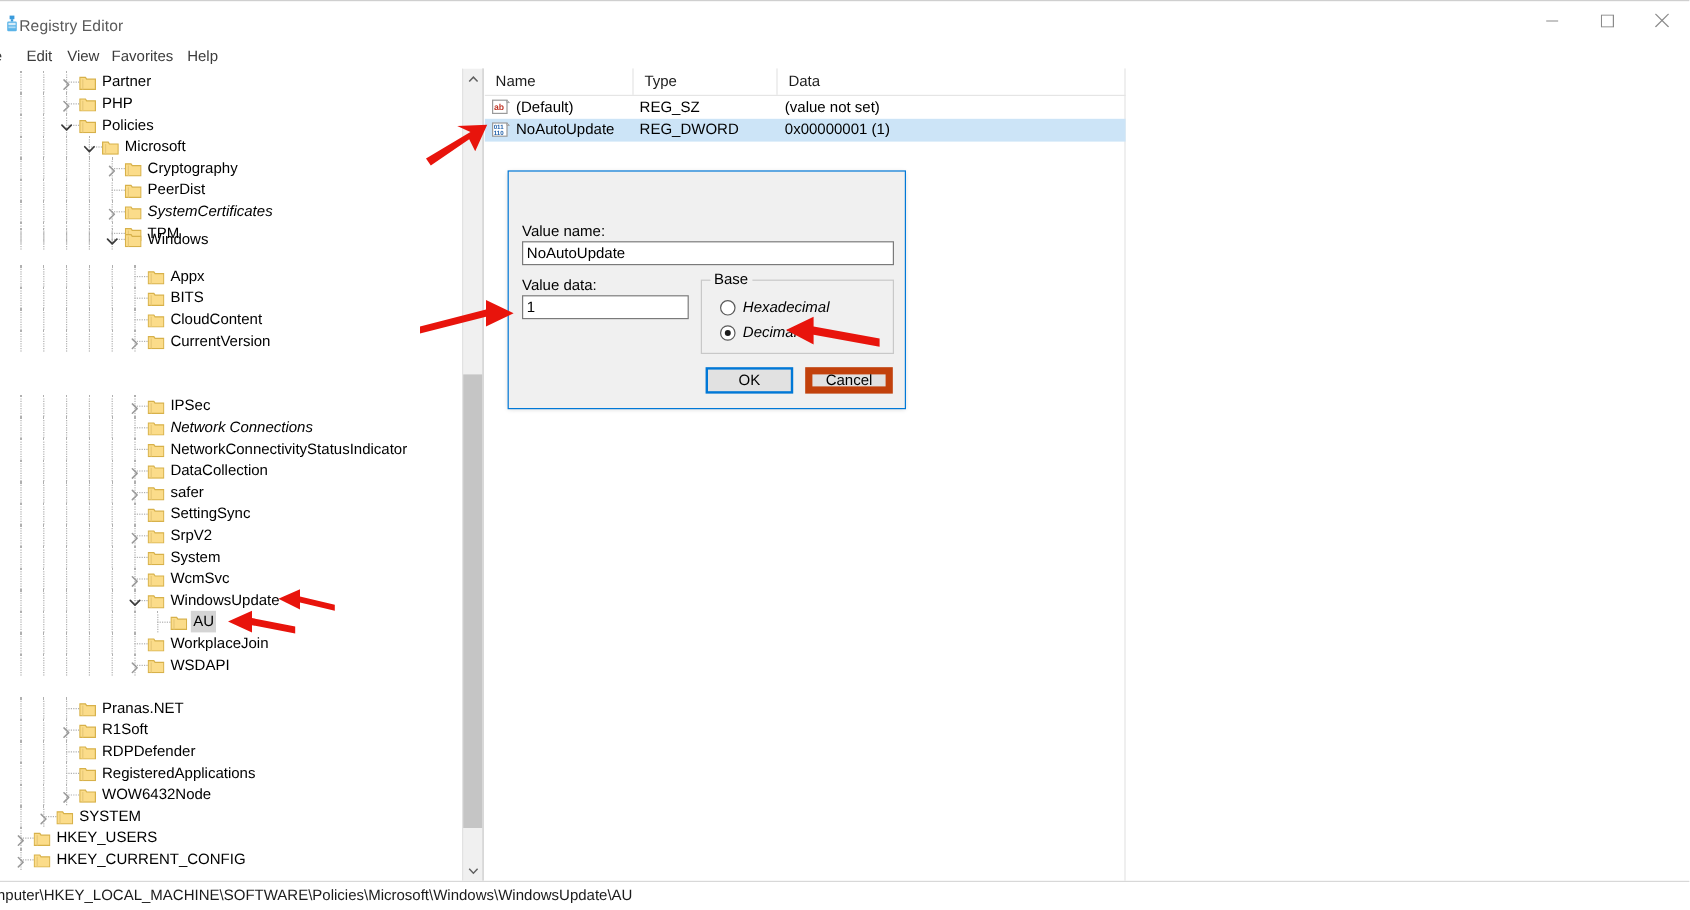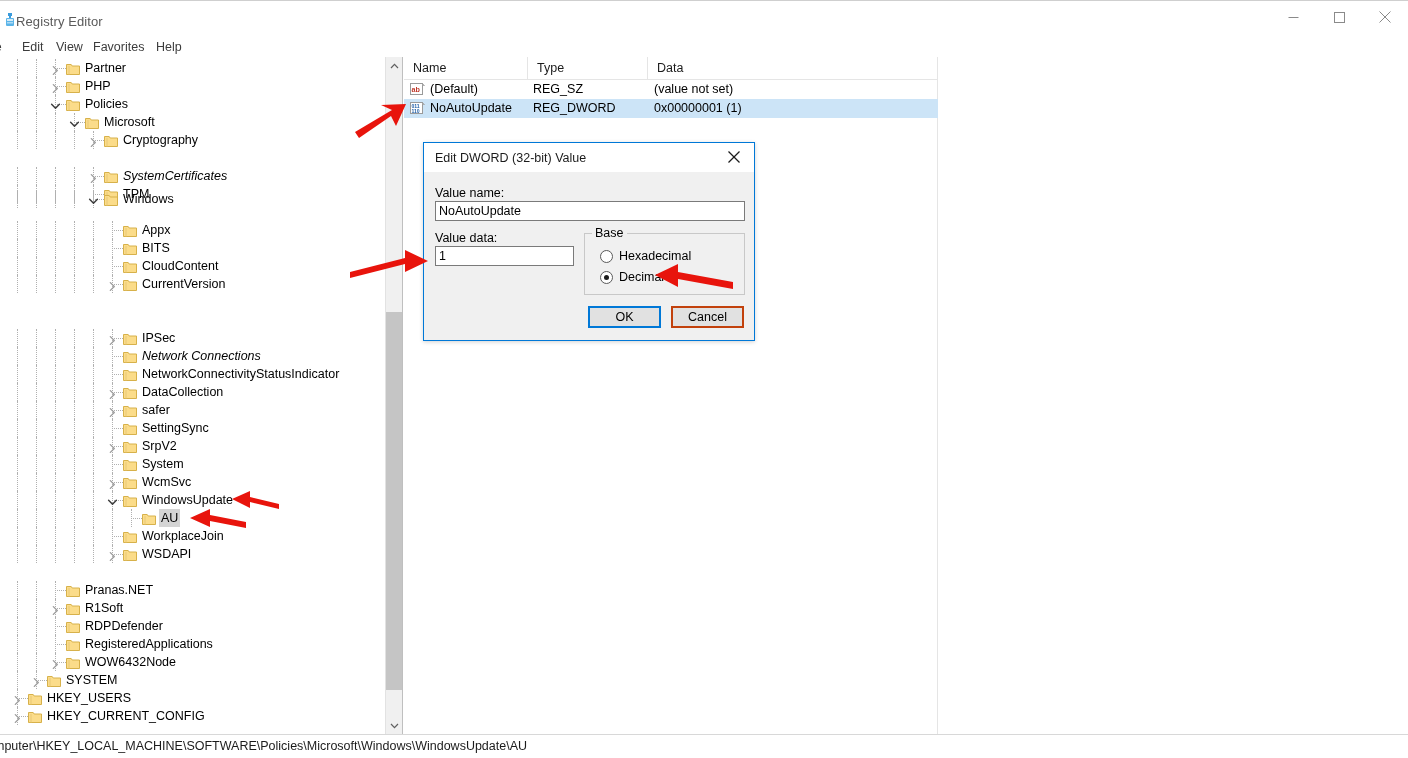--- a/index.html
+++ b/index.html
@@ -326,20 +326,21 @@
     padding: 0 3px;
     font-size: 12.5px;
     color: #000;
   }
   .radio-row {
     position: absolute;
     left: 0;
     height: 18px;
     display: flex;
     align-items: center;
+    font-style: italic;
   }
   #radio-hex { left: 176px; top: 104px; }
   #radio-dec { left: 176px; top: 125px; }
   .radio-mark {
     width: 13px; height: 13px;
     border-radius: 50%;
     border: 1px solid #5a5a5a;
     background: #fff;
     box-sizing: border-box;
     position: relative;
@@ -363,21 +364,21 @@
     position: absolute;
     height: 22px;
     background: #e1e1e1;
     font-family: "Liberation Sans", sans-serif;
     font-size: 12.5px;
     color: #000;
     display: flex;
     align-items: center;
     justify-content: center;
     box-sizing: border-box;
-    border: 2px solid #c2410c;
+    border: 6px solid #c2410c;
   }
   #btn-ok {
     left: 164px; top: 163px;
     width: 73px;
     border: 2px solid #0078d7;
   }
   #btn-cancel {
     left: 247px; top: 163px;
     width: 73px;
   }
@@ -513,20 +514,35 @@
             </div>
             <span class="chev" style="left: 88px;"><svg width="11" height="11" viewBox="0 0 11 11">
                 <path d="M3.3 1.6 L7.3 5.5 L3.3 9.4" fill="none" stroke="#9a9a9a" stroke-width="1.3" stroke-linecap="round" stroke-linejoin="round"></path>
               </svg></span>
             <span class="folder" style="left: 104px;"><svg width="14" height="12" viewBox="0 0 14 12">
                 <path d="M0.5 1.5 L0.5 11.5 L13.5 11.5 L13.5 3 L6.2 3 L5.2 1.5 Z" fill="#fbdc8a" stroke="#d7b14a" stroke-width="1"></path>
                 <path d="M3 3 L3 11.5" stroke="#e8c877" stroke-width="1"></path>
               </svg></span>
             <span class="tree-label" style="left: 121px;">Cryptography</span>
           </div>
+          <div class="tree-row" style="top: 92px; position: absolute; left: 0px; width: 385px;">
+            <div class="guides">
+              <div class="guide" style="left: 17px;"></div>
+              <div class="guide" style="left: 36px;"></div>
+              <div class="guide" style="left: 55px;"></div>
+              <div class="guide" style="left: 74px;"></div>
+              <div class="guide" style="left: 93px;"></div>
+              <div class="guide-stub" style="left: 93px;"></div>
+            </div>
+            <span class="folder" style="left: 104px;"><svg width="14" height="12" viewBox="0 0 14 12">
+                <path d="M0.5 1.5 L0.5 11.5 L13.5 11.5 L13.5 3 L6.2 3 L5.2 1.5 Z" fill="#fbdc8a" stroke="#d7b14a" stroke-width="1"></path>
+                <path d="M3 3 L3 11.5" stroke="#e8c877" stroke-width="1"></path>
+              </svg></span>
+            <span class="tree-label" style="left: 121px;">PeerDist</span>
+          </div>
           <div class="tree-row" style="top: 110px; position: absolute; left: 0px; width: 385px;">
             <div class="guides">
               <div class="guide" style="left: 17px;"></div>
               <div class="guide" style="left: 36px;"></div>
               <div class="guide" style="left: 55px;"></div>
               <div class="guide" style="left: 74px;"></div>
               <div class="guide" style="left: 93px;"></div>
               <div class="guide-stub" style="left: 93px;"></div>
             </div>
             <span class="chev" style="left: 88px;"><svg width="11" height="11" viewBox="0 0 11 11">
@@ -1030,29 +1046,20 @@
           </div>
         </div>
     </div>
   </div>
 
   <div id="statusbar">
     <span id="status-path">mputer\HKEY_LOCAL_MACHINE\SOFTWARE\Policies\Microsoft\Windows\WindowsUpdate\AU</span>
   </div>
 
   <div id="dialog">
-    <div id="dialog-titlebar">
-      <span id="dialog-title">Edit DWORD (32-bit) Value</span>
-      <div id="dialog-close">
-        <svg width="12" height="12" viewBox="0 0 12 12">
-          <line x1="0.5" y1="0.5" x2="11.5" y2="11.5" stroke="#1b1b1b" stroke-width="1.2"></line>
-          <line x1="11.5" y1="0.5" x2="0.5" y2="11.5" stroke="#1b1b1b" stroke-width="1.2"></line>
-        </svg>
-      </div>
-    </div>
 
     <span class="dlg-label" id="lbl-value-name">Value name:</span>
     <input class="dlg-input" id="input-value-name" type="text" readonly="" value="NoAutoUpdate" style="">
 
     <span class="dlg-label" id="lbl-value-data">Value data:</span>
     <input class="dlg-input" id="input-value-data" type="text" value="1" style="">
 
     <div id="base-group"></div>
     <span id="base-legend">Base</span>
 

